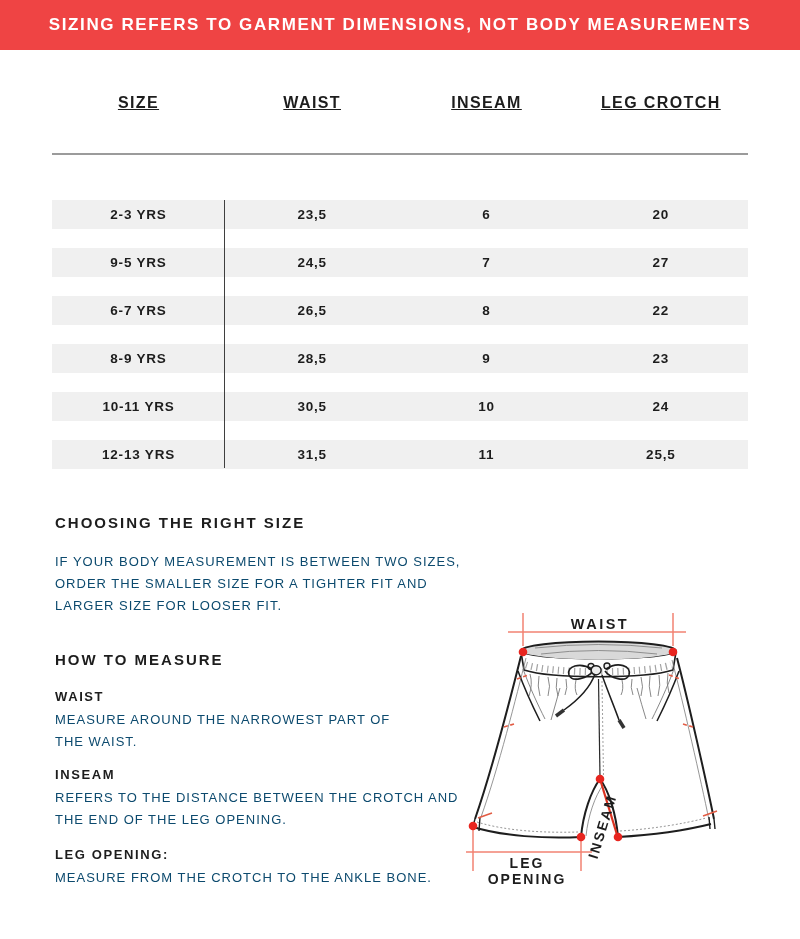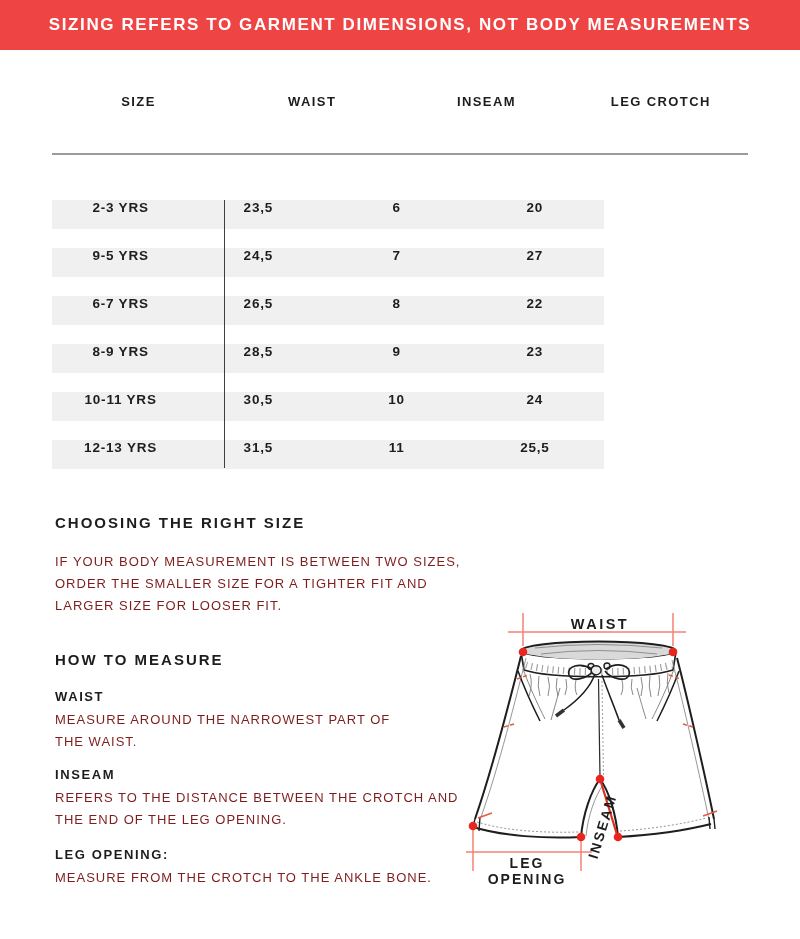--- a/index.html
+++ b/index.html
@@ -9,34 +9,34 @@
   }
   .abs{position:absolute;}
   
   .banner{
     left:0;top:0;width:800px;height:50px;background:#ef4444;color:#ffffff;
     display:flex;align-items:center;justify-content:center;
     font-weight:bold;font-size:17px;letter-spacing:1.6px;white-space:nowrap;
   }
   
   .thead{left:52px;top:94px;width:696px;display:flex;}
-  .thead .cell{font-weight:bold;font-size:13px;letter-spacing:1.4px;text-align:center;}
+  .thead .cell{font-weight:bold;font-size:16px;letter-spacing:1.4px;text-align:center;text-decoration:underline;}
   .c1{width:173px;}
   .cx{width:174.33px;}
   .rule{left:52px;top:153px;width:696px;height:2px;background:#9b9b9b;}
   .trow{
-    left:52px;width:552px;height:29px;background:#f0f0f0;
-    display:flex;
+    left:52px;width:696px;height:29px;background:#f0f0f0;
+    display:flex;align-items:center;
   }
   .trow .cell{font-weight:600;font-size:13.5px;letter-spacing:0.8px;text-align:center;}
   .divider{left:224px;top:200px;width:1px;height:268px;background:#3f3f3f;}
   
   .h1{font-weight:bold;font-size:15px;letter-spacing:2px;white-space:nowrap;}
   .sub{font-weight:bold;font-size:13px;letter-spacing:1.6px;white-space:nowrap;}
-  .body-text{font-size:13px;letter-spacing:1px;line-height:22px;color:#7f1d1d;white-space:nowrap;}
+  .body-text{font-size:13px;letter-spacing:1px;line-height:22px;color:#0c4a6e;white-space:nowrap;}
   
   .diagram{left:440px;top:600px;width:360px;height:339px;}
   svg .lbl{font-family:"Liberation Sans",sans-serif;font-weight:bold;fill:#1d1d1d;}
   svg .ink{stroke:#1e1e1e;fill:none;}
   svg .thin{stroke:#7b7b7b;fill:none;}
 </style>
 </head>
 <body>
 
 <div class="abs banner">

